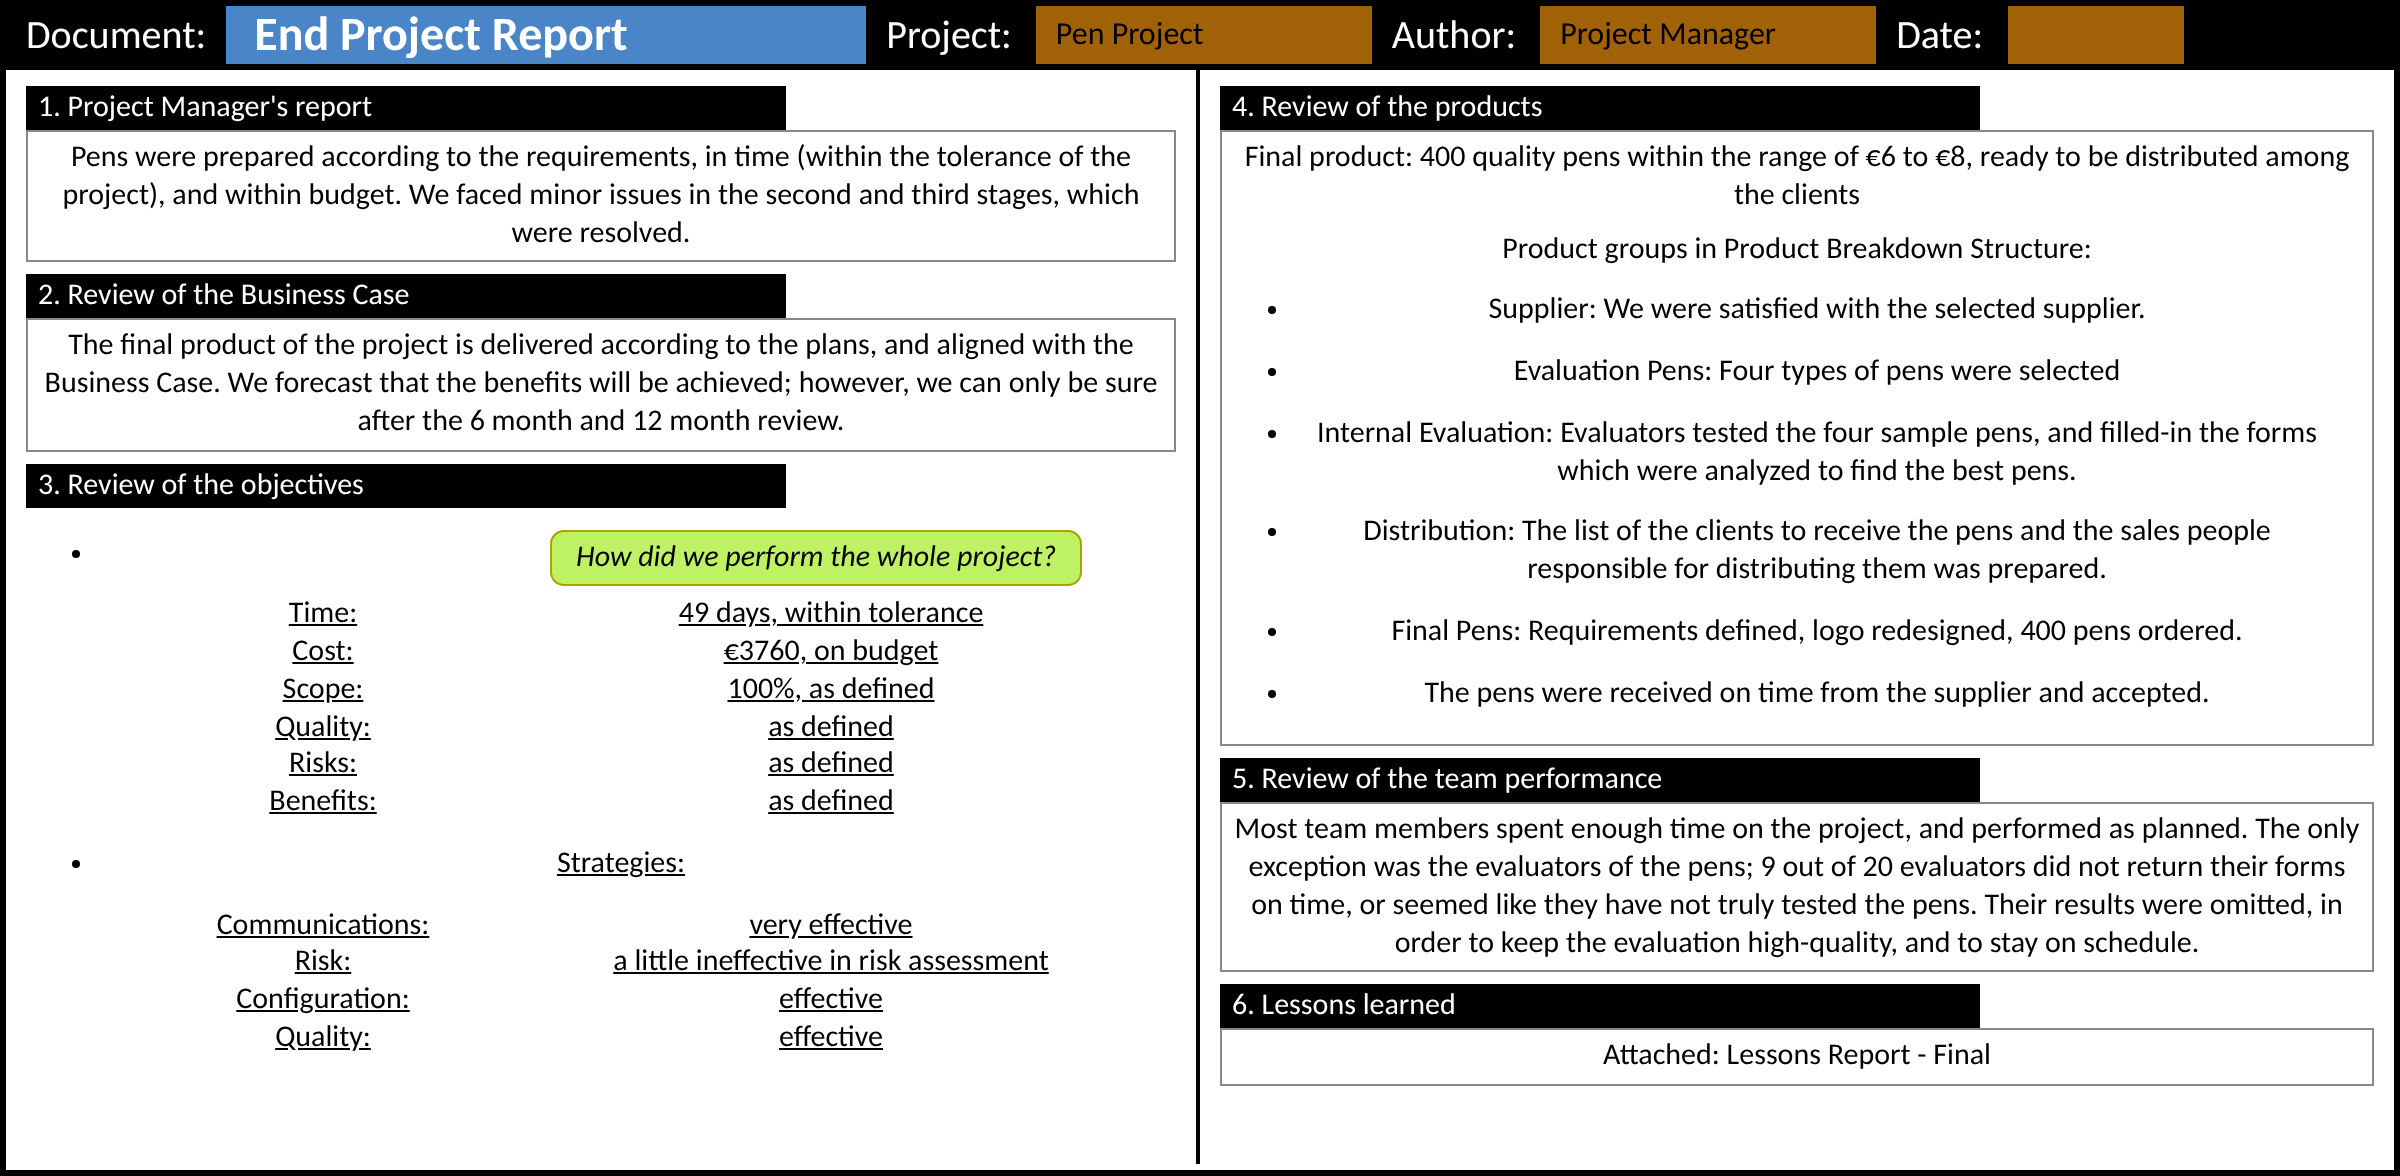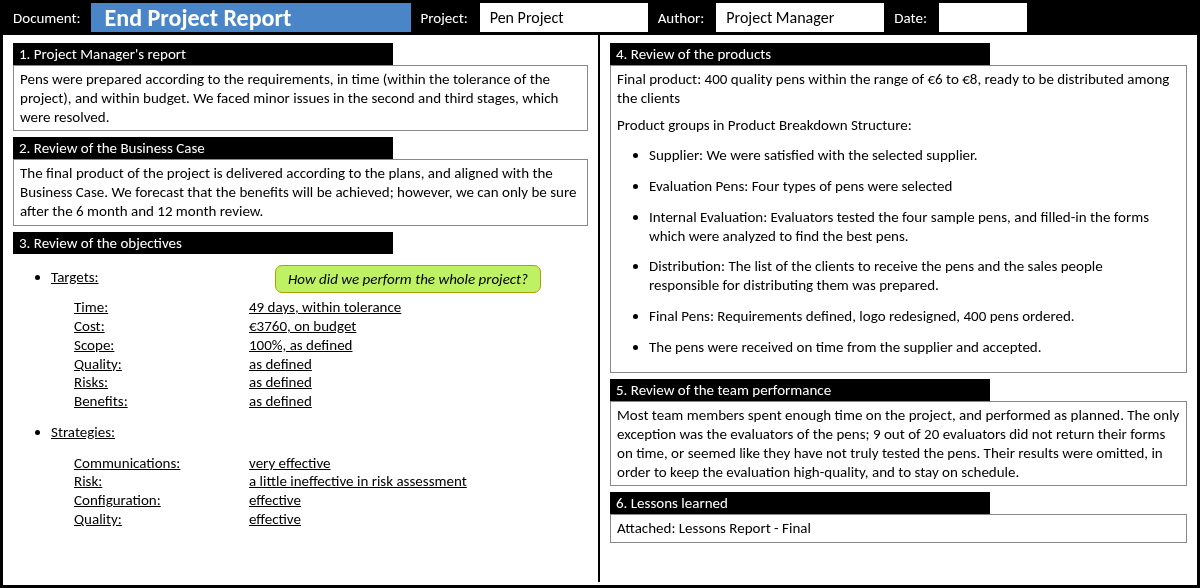--- a/index.html
+++ b/index.html
@@ -16,37 +16,37 @@
     display: flex;
     align-items: stretch;
     border-bottom: 3px solid #000;
     background: #000;
     height: 32px;
   }
   .hdr-label {
     color: #fff;
     background: #000;
     padding: 4px 10px;
-    font-size: 15px;
+    font-size: 20px;
     display: flex;
     align-items: center;
   }
   .hdr-title {
     background: #4a86c7;
     color: #fff;
     font-weight: bold;
     font-size: 24px;
     padding: 2px 14px;
     display: flex;
     align-items: center;
     flex: 0 0 auto;
     min-width: 320px;
   }
   .hdr-field {
-    background: #ffffff;
+    background: #a16207;
     color: #000;
     padding: 4px 10px;
     font-size: 16px;
     display: flex;
     align-items: center;
     border-left: 2px solid #000;
   }
   .hdr-field.project { min-width: 170px; }
   .hdr-field.author  { min-width: 170px; }
   .hdr-field.date    { min-width: 90px; }
@@ -69,20 +69,21 @@
     font-size: 15px;
     padding: 2px 6px;
     display: inline-block;
     min-width: 380px;
   }
   .sec-body {
     border: 1px solid #888;
     padding: 4px 6px;
     font-size: 15px;
     line-height: 1.25;
+    text-align: center;
   }
   .sec-body.noborder { border: none; padding-top: 2px; text-decoration: underline; }
 
   ul.bullets { list-style: disc; padding-left: 20px; }
   ul.bullets li { margin: 12px; }
   ul.sub { list-style: disc; padding-left: 55px; }
   .kv { display: flex; }
   .kv .k { width: 175px; }
   .kv .v { flex: 1; }
 

